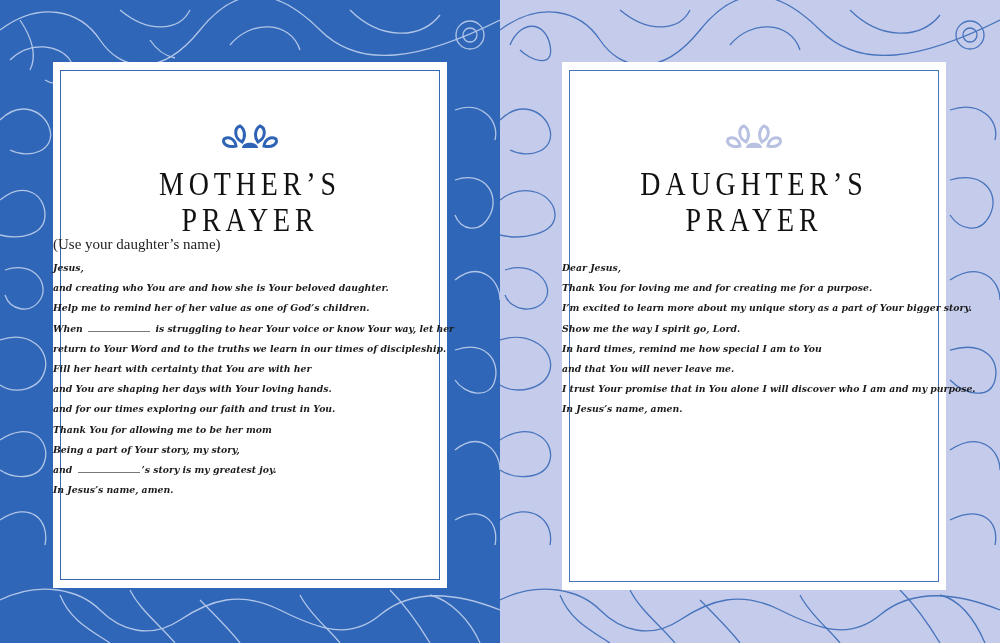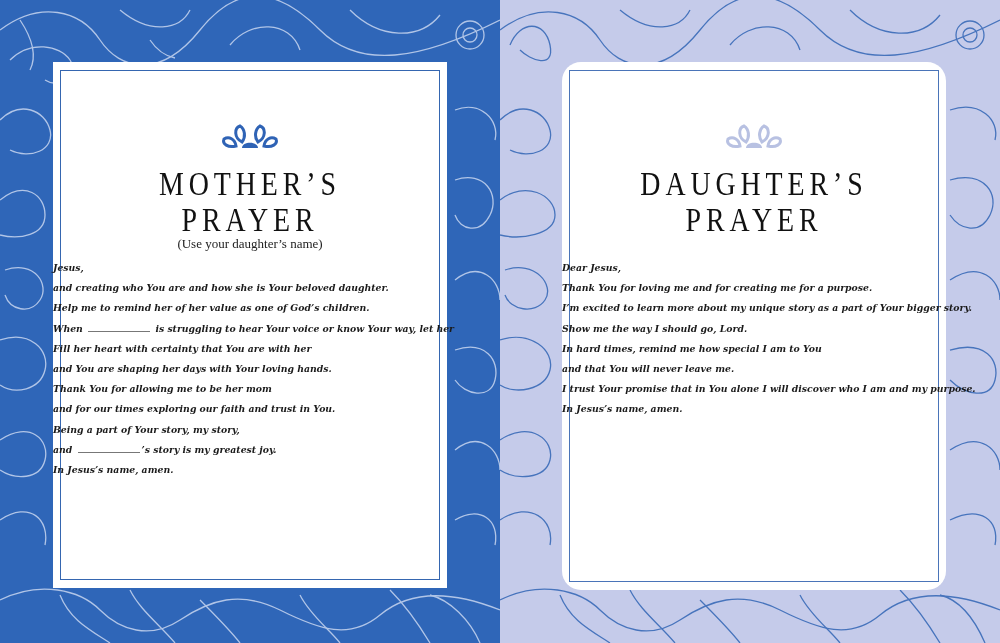--- a/index.html
+++ b/index.html
@@ -10,21 +10,21 @@
   .page { position: absolute; top: 0; height: 643px; overflow: hidden; }
   .page-left { left: 0; width: 500px; background: #2f66b8; }
   .page-right { left: 500px; width: 500px; background: #c5cbea; }
   .pattern { position: absolute; inset: 0; }
   .pattern svg { width: 100%; height: 100%; display: block; }
 
   .card {
     position: absolute; background: #ffffff;
   }
   .card-left { left: 53px; top: 62px; width: 394px; height: 526px; }
-  .card-right { left: 562px; top: 62px; width: 384px; height: 528px; border-radius: 19px; }
+  .card-right { left: 562px; top: 62px; width: 384px; height: 528px; }
   .card-inner {
     position: absolute; left: 7px; top: 8px; right: 7px; bottom: 8px;
     border: 1.5px solid #3566b0;
     box-sizing: border-box;
   }
   .card-right .card-inner { border-color: #4a74b8; }
 
   .ornament {
     position: absolute; left: 50%; transform: translateX(-50%);
     top: 60px; width: 60px; height: 28px;
@@ -36,22 +36,22 @@
     font-family: "Liberation Serif", serif;
     color: #111;
     font-size: 34px; letter-spacing: 6px; line-height: 36px;
     transform: scaleX(0.82);
     transform-origin: center;
   }
   .title-left { top: 104px; }
   .title-right { top: 104px; }
 
   .subtitle {
-    position: absolute; left: 0; right: 0; text-align: center;
-    top: 174px; font-size: 13px; color: #222;
+    position: absolute; left: 0; right: 0; text-align: left;
+    top: 174px; font-size: 15px; color: #222;
     font-family: "Liberation Serif", serif;
   }
 
   .prayer {
     position: absolute; left: 0; right: 0; text-align: left;
     font-family: "DejaVu Serif", serif;
     font-style: italic; font-weight: bold;
     font-size: 9.3px; color: #1a1a1a;
     line-height: 20.2px;
   }
@@ -121,24 +121,25 @@
       <div>MOTHER’S</div>
       <div>PRAYER</div>
     </div>
     <div class="subtitle">(Use your daughter’s name)</div>
 
     <div class="prayer prayer-left">
       <span class="line"><span>Jesus,</span></span>
       <span class="line"><span>and creating who You are and how she is Your beloved daughter.</span></span>
       <span class="line"><span>Help me to remind her of her value as one of God’s children.</span></span>
       <span class="line"><span>When</span> <span class="blank"></span> <span>is struggling to hear Your voice or know Your way, let her</span></span>
+      <span class="line"><span>return to Your Word and to the truths we learn in our times of discipleship.</span></span>
       <span class="line"><span>Fill her heart with certainty that You are with her</span></span>
       <span class="line"><span>and You are shaping her days with Your loving hands.</span></span>
+      <span class="line"><span>and for our times exploring our faith and trust in You.</span></span>
       <span class="line"><span>Thank You for allowing me to be her mom</span></span>
-      <span class="line"><span>and for our times exploring our faith and trust in You.</span></span>
       <span class="line"><span>Being a part of Your story, my story,</span></span>
       <span class="line"><span>and</span> <span class="blank"></span><span>’s story is my greatest joy.</span></span>
       <span class="line"><span>In Jesus’s name, amen.</span></span>
     </div>
   </div>
 </div>
 
 <div class="page page-right">
   <div class="pattern">
     <svg viewBox="0 0 500 643" preserveAspectRatio="none" fill="none" stroke="#3a6bb8" stroke-width="1.3">
@@ -190,20 +191,20 @@
 
     <div class="title title-right">
       <div>DAUGHTER’S</div>
       <div>PRAYER</div>
     </div>
 
     <div class="prayer prayer-right">
       <span class="line">Dear Jesus,</span>
       <span class="line">Thank You for loving me and for creating me for a purpose.</span>
       <span class="line">I’m excited to learn more about my unique story as a part of Your bigger story.</span>
-      <span class="line">Show me the way I should go, Lord.</span>
+      <span class="line">Show me the way I spirit go, Lord.</span>
       <span class="line">In hard times, remind me how special I am to You</span>
       <span class="line">and that You will never leave me.</span>
       <span class="line">I trust Your promise that in You alone I will discover who I am and my purpose.</span>
       <span class="line">In Jesus’s name, amen.</span>
     </div>
   </div>
 </div>
 
 </body></html>

